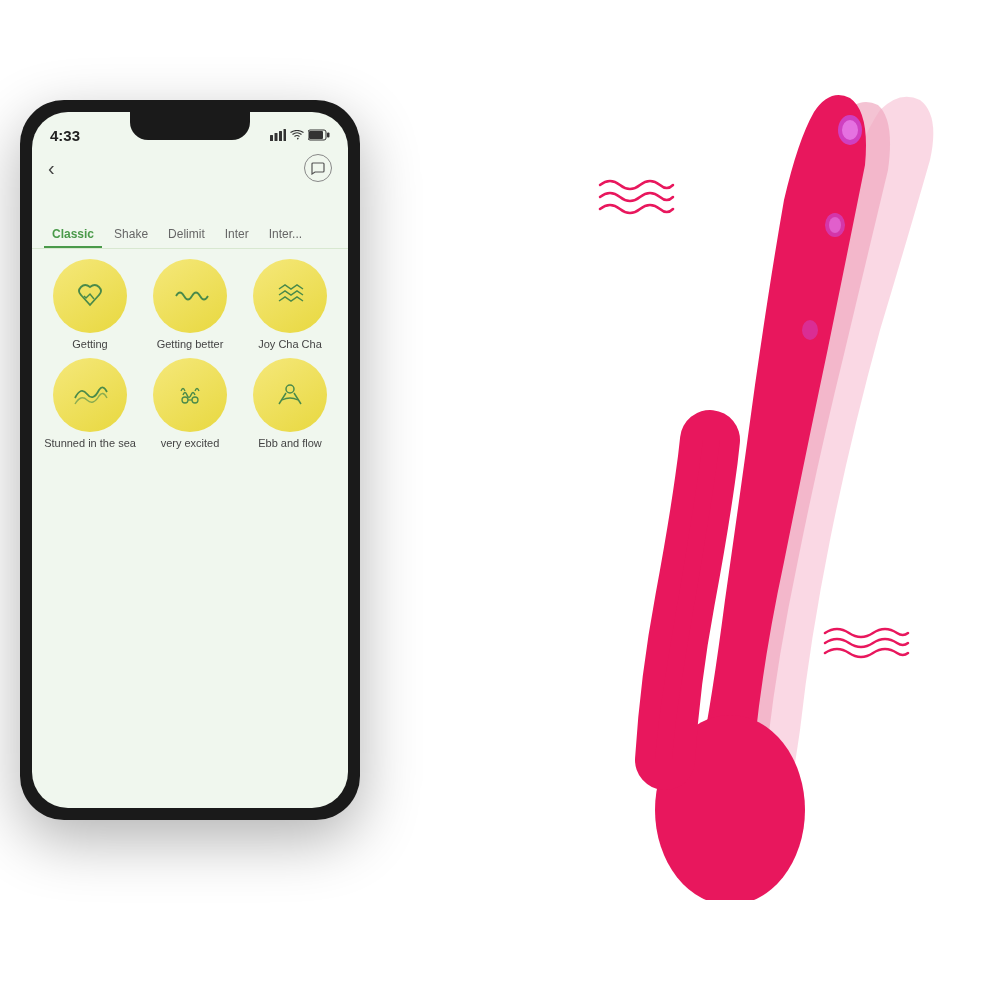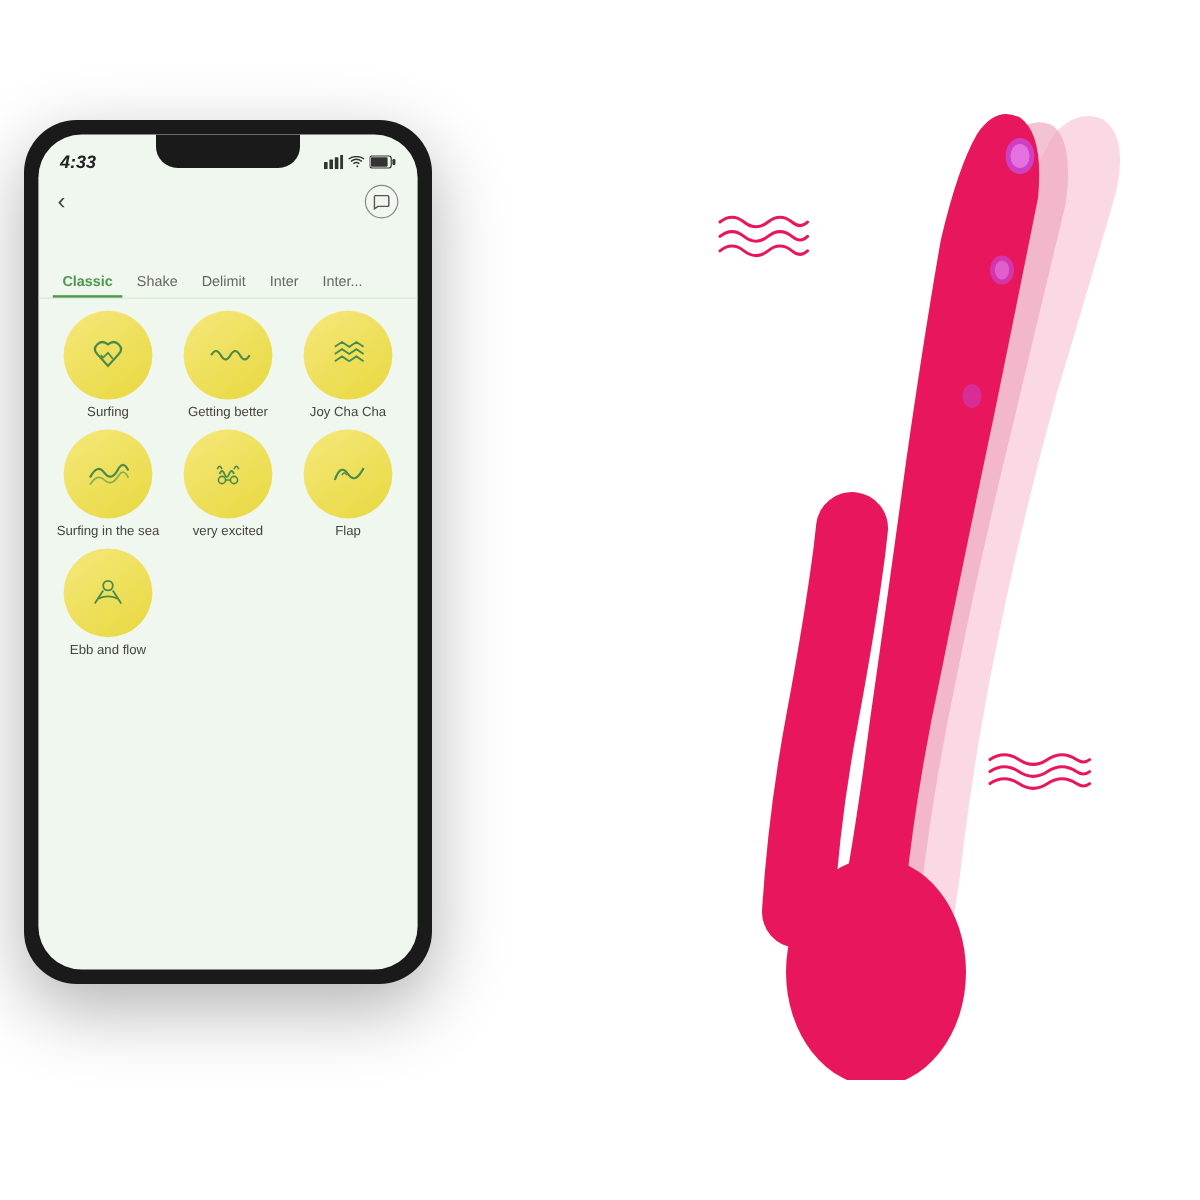--- a/index.html
+++ b/index.html
@@ -58,21 +58,21 @@
       justify-content: space-between;
       align-items: center;
       padding: 8px 18px 0;
       font-size: 13px;
       font-weight: 600;
       color: #222;
       position: relative;
       z-index: 15;
       height: 38px;
     }
-    .status-time { font-size: 15px; font-weight: 700; font-style: italic; }
+    .status-time { font-size: 15px; font-weight: 700; }
     .status-icons { display: flex; gap: 4px; align-items: center; font-size: 11px; }
     
     .top-nav {
       display: flex;
       align-items: center;
       justify-content: space-between;
       padding: 4px 16px 8px;
     }
     .back-btn {
       font-size: 20px;
@@ -225,21 +225,21 @@
 
       <div class="modes-grid">
 
         <div class="mode-item">
           <div class="mode-circle">
             <svg width="38" height="38" viewBox="0 0 38 38" fill="none">
               <path d="M19 10 Q14 6 10 10 Q6 14 10 18 L19 28 L28 18 Q32 14 28 10 Q24 6 19 10z" stroke="#4a8a4a" stroke-width="1.8" fill="none"></path>
               <path d="M13 19 L15 21 L19 17 L23 22" stroke="#4a8a4a" stroke-width="1.5" fill="none"></path>
             </svg>
           </div>
-          <span class="mode-label">Surfing</span>
+          <span class="mode-label">Getting</span>
         </div>
 
         <div class="mode-item">
           <div class="mode-circle">
             <svg width="38" height="38" viewBox="0 0 38 38" fill="none">
               <path d="M5 19 Q9 12 13 19 Q17 26 21 19 Q25 12 29 19 Q33 26 37 19" stroke="#4a8a4a" stroke-width="1.8" fill="none"></path>
             </svg>
           </div>
           <span class="mode-label">Getting better</span>
         </div>
@@ -256,47 +256,38 @@
           <span class="mode-label">Joy Cha Cha</span>
         </div>
 
         <div class="mode-item">
           <div class="mode-circle">
             <svg width="38" height="38" viewBox="0 0 38 38" fill="none">
               <path d="M4 22 Q10 10 16 18 Q22 26 28 14 Q32 8 36 16" stroke="#4a8a4a" stroke-width="1.8" fill="none"></path>
               <path d="M4 28 Q10 18 16 24 Q22 30 28 20 Q32 14 36 22" stroke="#4a8a4a" stroke-width="1.4" fill="none" opacity="0.6"></path>
             </svg>
           </div>
-          <span class="mode-label">Surfing in the sea</span>
+          <span class="mode-label">Stunned in the sea</span>
         </div>
 
 
         <div class="mode-item">
           <div class="mode-circle">
             <svg width="38" height="38" viewBox="0 0 38 38" fill="none">
               <path d="M12 19 Q14 14 16 19 Q18 24 20 19 Q22 14 24 19" stroke="#4a8a4a" stroke-width="1.5" fill="none"></path>
               <path d="M10 15 Q12 10 14 15" stroke="#4a8a4a" stroke-width="1.3" fill="none"></path>
               <path d="M24 15 Q26 10 28 15" stroke="#4a8a4a" stroke-width="1.3" fill="none"></path>
               <circle cx="14" cy="24" r="3" stroke="#4a8a4a" stroke-width="1.3" fill="none"></circle>
               <circle cx="24" cy="24" r="3" stroke="#4a8a4a" stroke-width="1.3" fill="none"></circle>
               <path d="M17 24 L21 24" stroke="#4a8a4a" stroke-width="1.2"></path>
             </svg>
           </div>
           <span class="mode-label">very excited</span>
         </div>
 
-        <div class="mode-item">
-          <div class="mode-circle">
-            <svg width="38" height="38" viewBox="0 0 38 38" fill="none">
-              <path d="M8 24 Q13 10 19 19 Q25 28 32 14" stroke="#4a8a4a" stroke-width="1.8" fill="none"></path>
-              <path d="M14 20 Q16 16 18 20" stroke="#4a8a4a" stroke-width="1.3" fill="none"></path>
-            </svg>
-          </div>
-          <span class="mode-label">Flap</span>
-        </div>
 
         <div class="mode-item">
           <div class="mode-circle">
             <svg width="38" height="38" viewBox="0 0 38 38" fill="none">
               <circle cx="19" cy="13" r="4" stroke="#4a8a4a" stroke-width="1.5" fill="none"></circle>
               <path d="M15 17 L8 28 M23 17 L30 28" stroke="#4a8a4a" stroke-width="1.5" fill="none"></path>
               <path d="M11 24 Q19 20 27 24" stroke="#4a8a4a" stroke-width="1.3" fill="none"></path>
             </svg>
           </div>
           <span class="mode-label">Ebb and flow</span>

